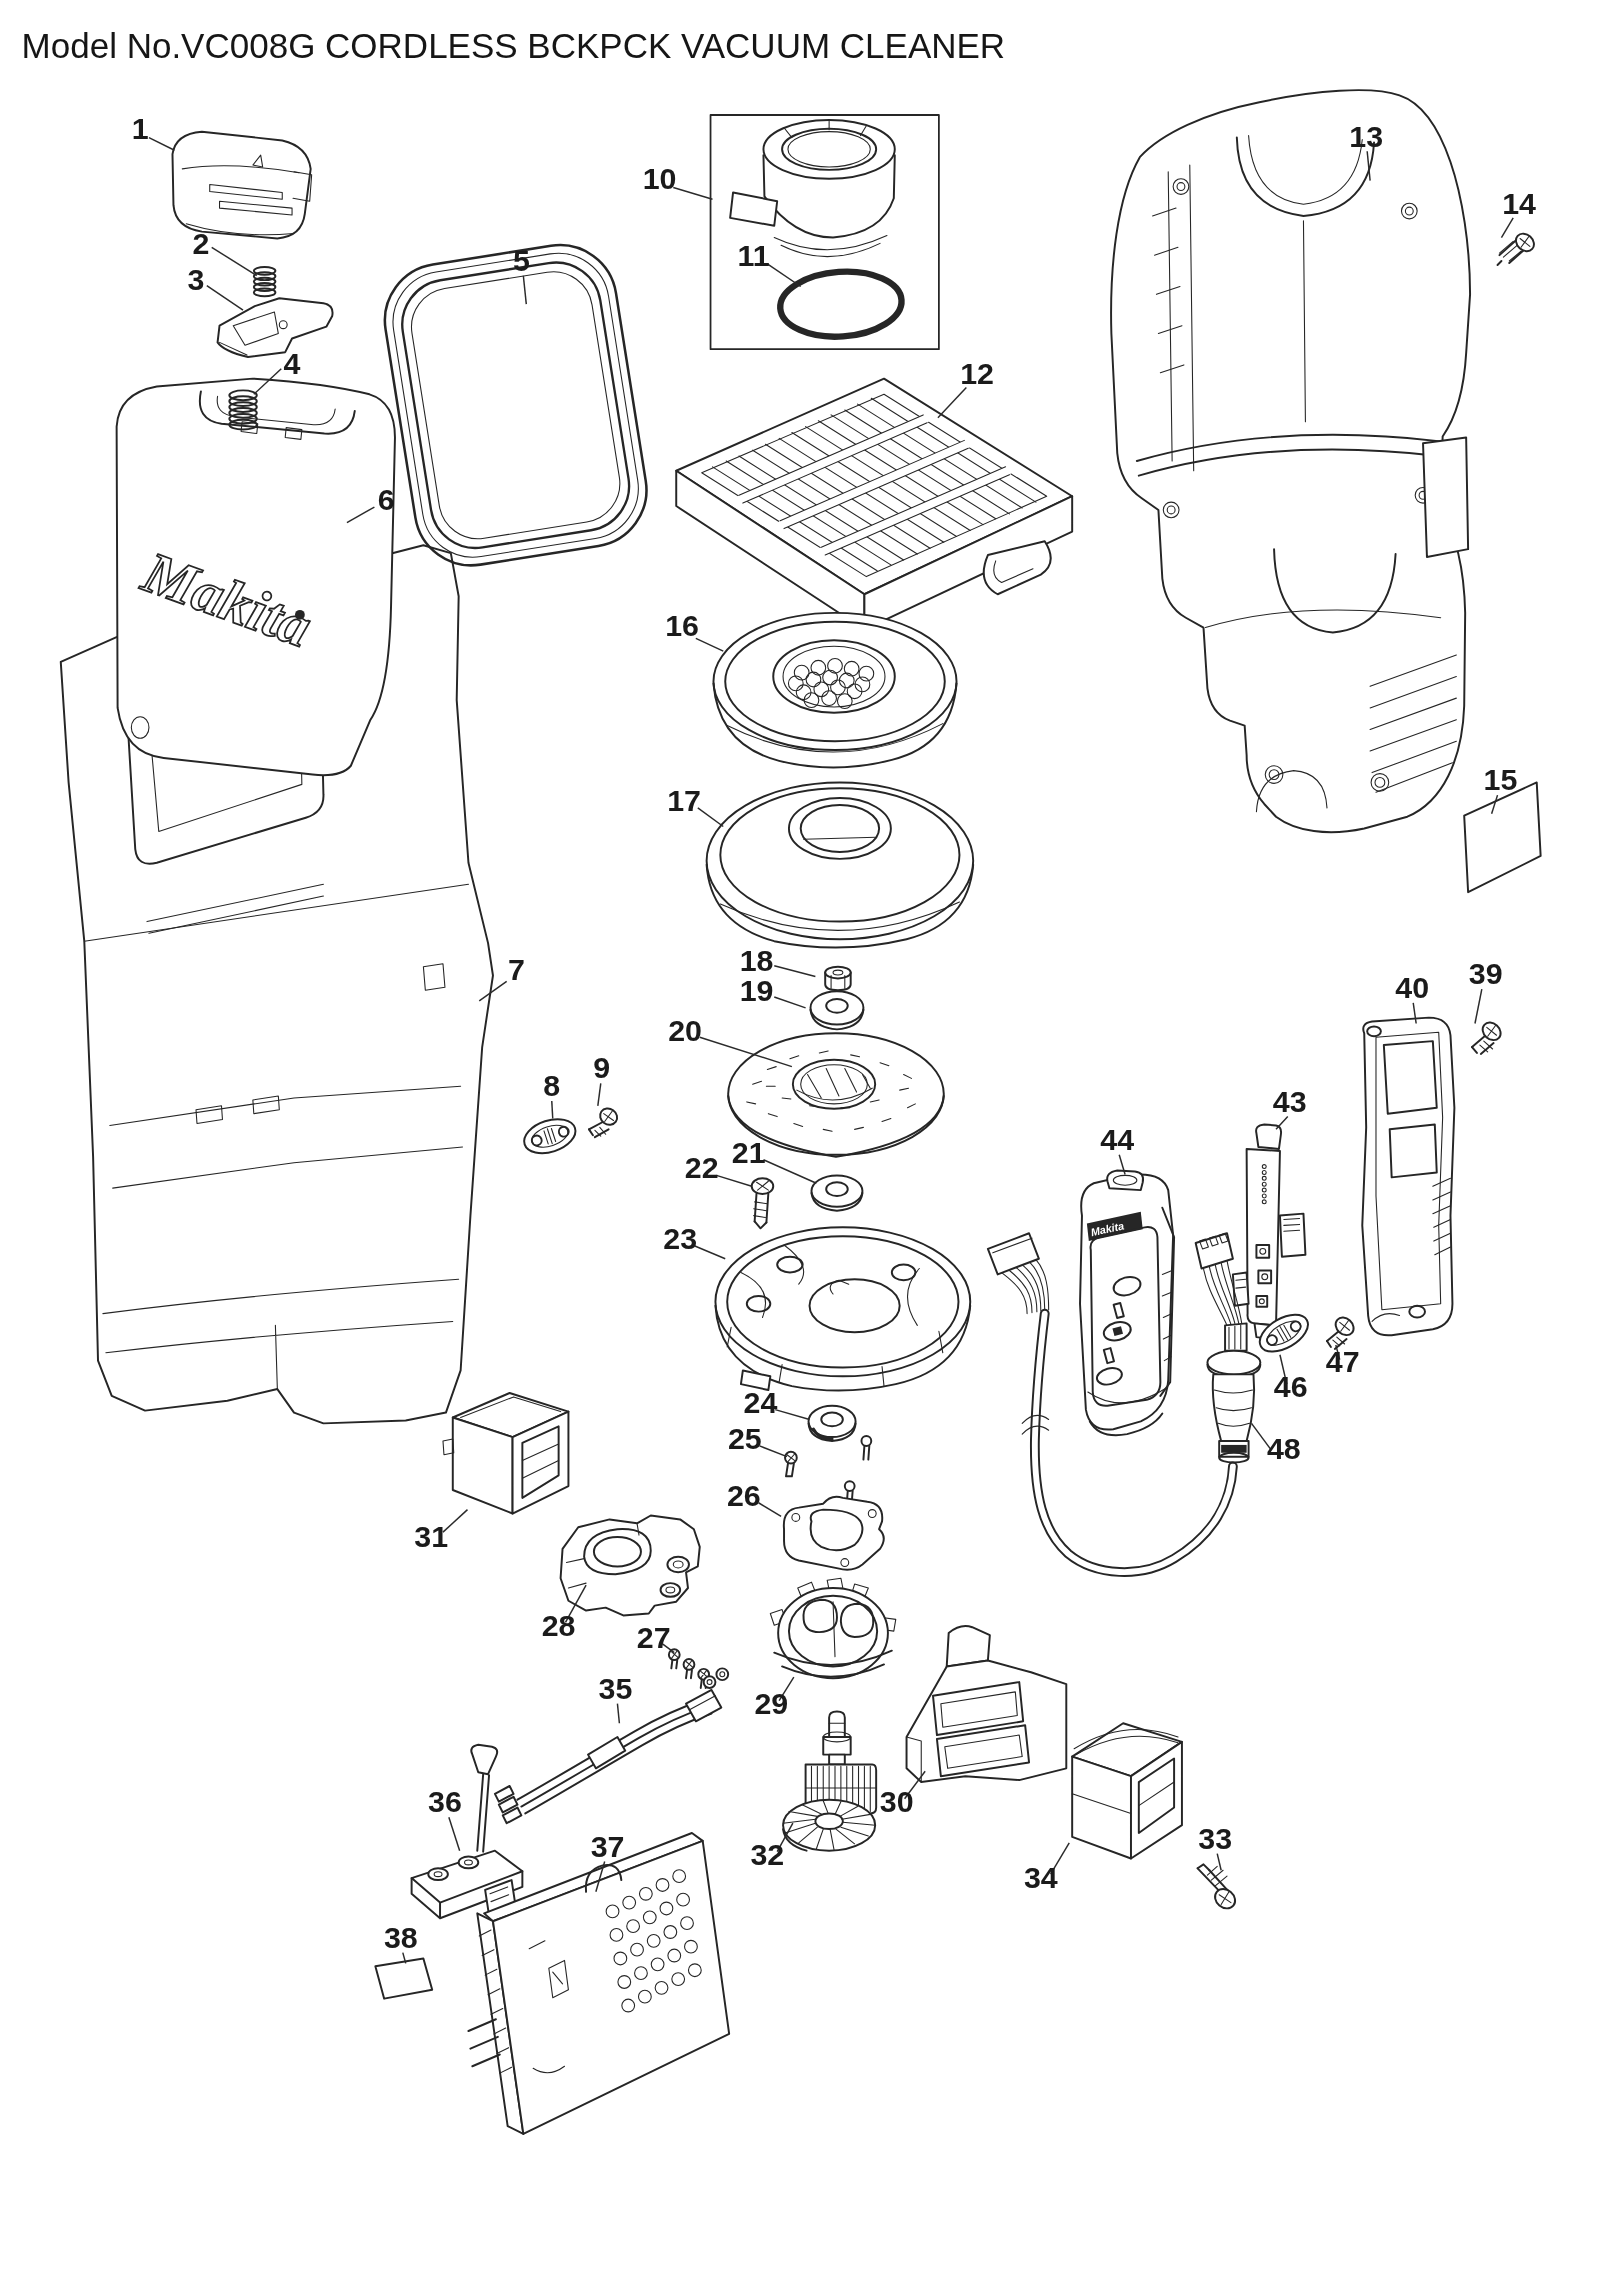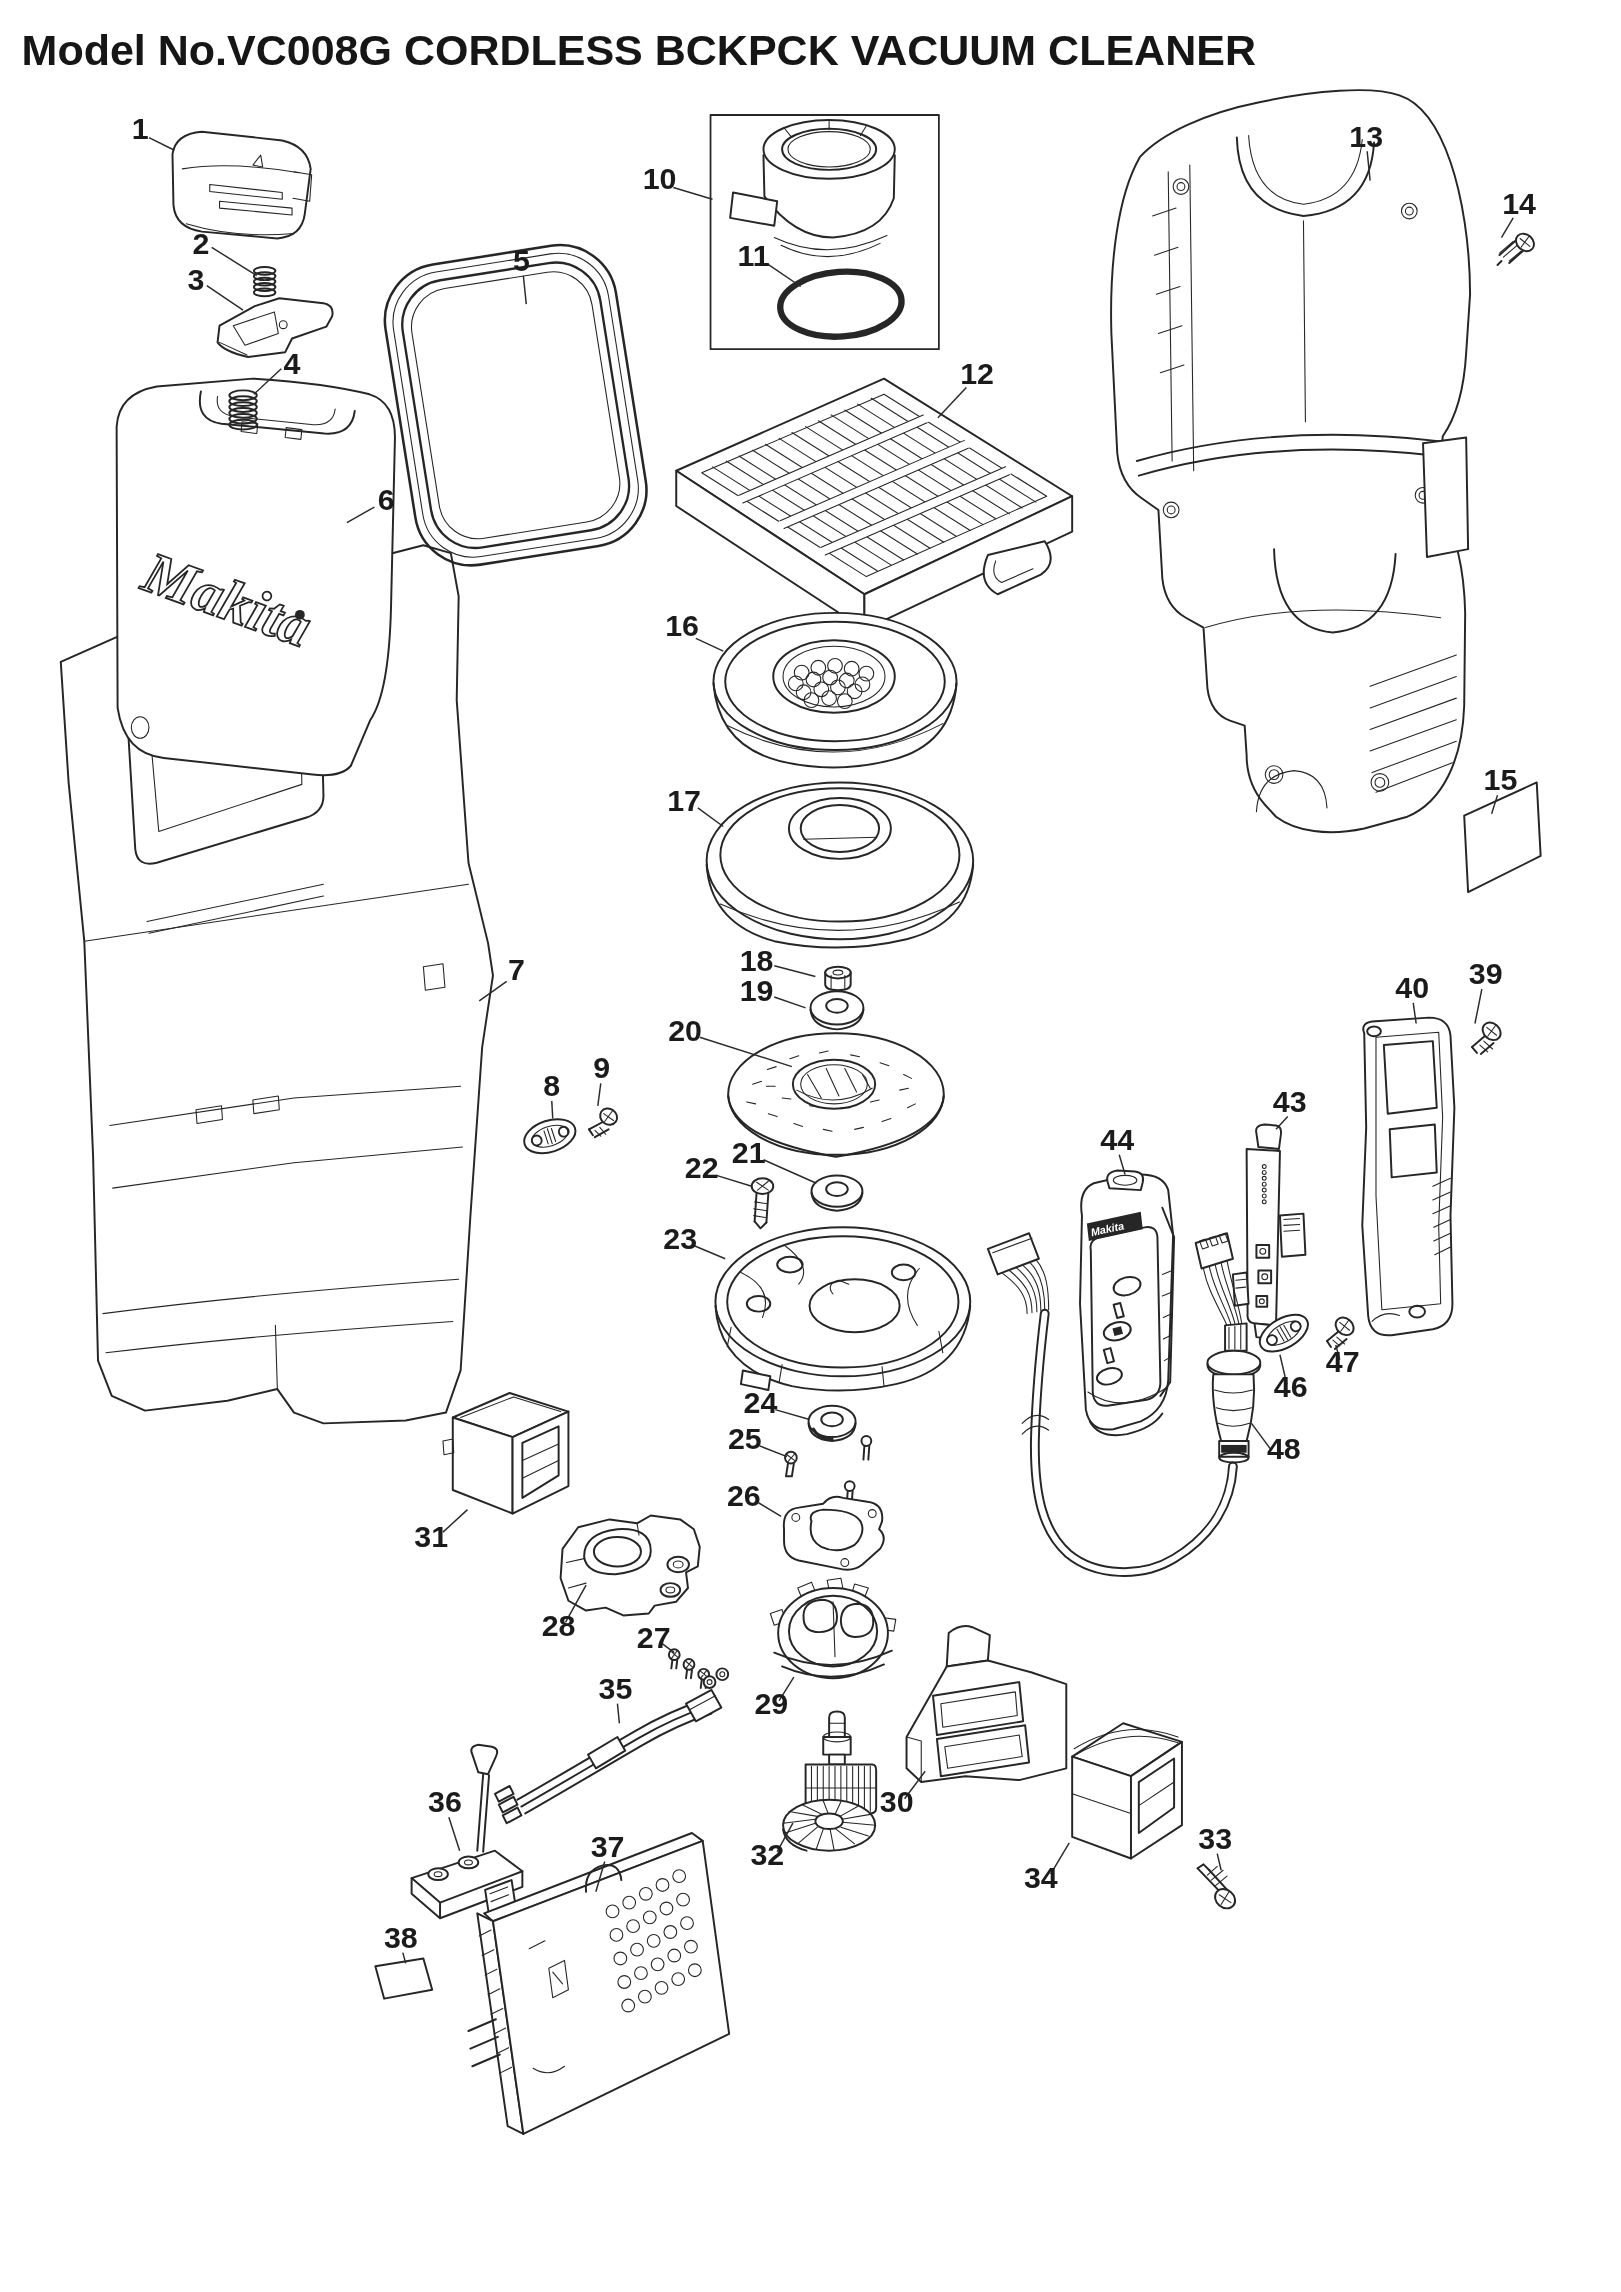--- a/index.html
+++ b/index.html
@@ -1,18 +1,18 @@
 <!DOCTYPE html>
 <html><head>
 <meta charset="utf-8">
 <style>
   html,body{margin:0;padding:0;background:#e8e8e8;}
   .page{position:relative;width:1621px;height:2293px;background:#ffffff;
         font-family:"Liberation Sans",sans-serif;overflow:hidden;margin:0 auto;}
-  .title{position:absolute;left:21.6px;top:25.5px;font-size:43px;font-weight:700;
+  .title{position:absolute;left:21.6px;top:25.5px;font-size:35px;font-weight:400;
          color:#161616;letter-spacing:0px;white-space:nowrap;}
   svg{position:absolute;left:0;top:0;}
   svg *{vector-effect:none;}
   .s  {stroke:#262626;stroke-width:2;fill:none;stroke-linejoin:round;stroke-linecap:round;}
   .sf {stroke:#262626;stroke-width:2;fill:#ffffff;stroke-linejoin:round;stroke-linecap:round;}
   .t  {stroke:#262626;stroke-width:1.1;fill:none;stroke-linejoin:round;stroke-linecap:round;}
   .tk {stroke:#262626;stroke-width:3.2;fill:none;stroke-linecap:round;}
   .w  {stroke:#ffffff;stroke-width:9;fill:none;stroke-linecap:round;}
   .dk {fill:#262626;stroke:none;}
   .leader{stroke:#2b2b2b;stroke-width:1.5;fill:none;}

